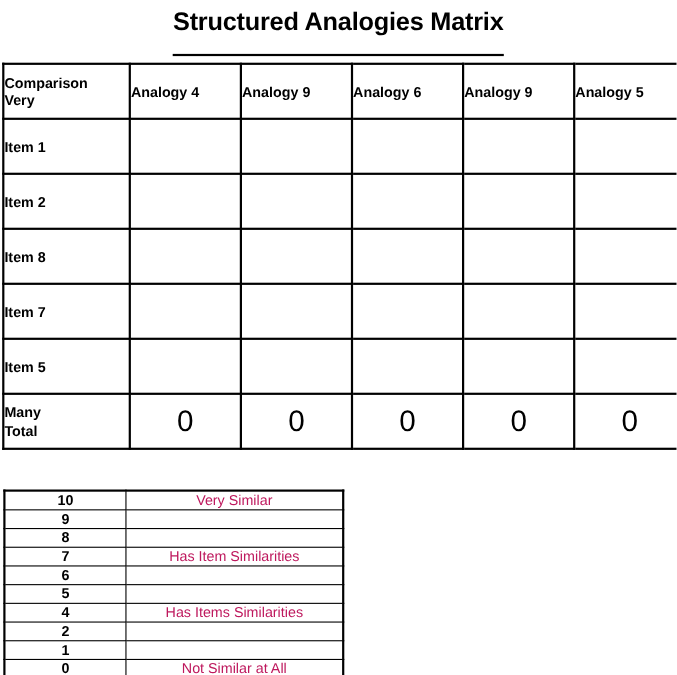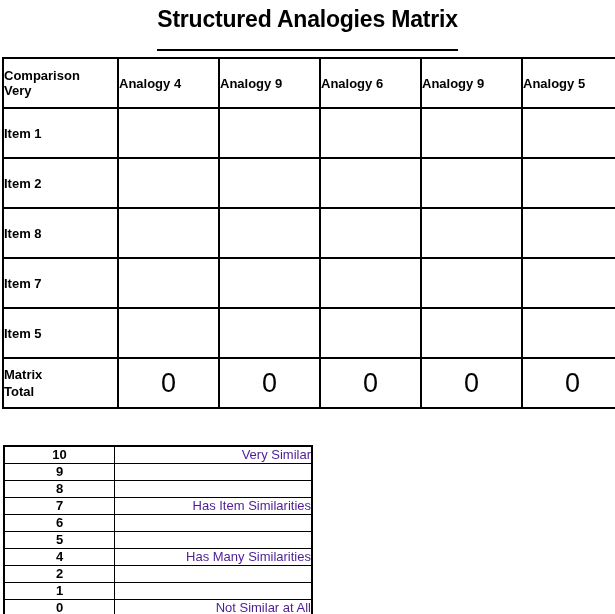--- a/index.html
+++ b/index.html
@@ -112,24 +112,24 @@
     background: #ffffff;
   }
   #legend-table .legend-score {
     width: 109px;
     text-align: center;
     font-size: 13px;
     font-weight: bold;
     line-height: 16px;
   }
   #legend-table .legend-label {
-    text-align: right;
+    text-align: center;
     font-size: 13px;
     font-weight: normal;
-    color: #4c1d95;
+    color: #be185d;
     line-height: 16px;
   }
   #legend-table { border: 2px solid #000; }
 </style>
 </head>
 <body>
 
 <div id="page-title">
   <span class="title-text">Structured Analogies Matrix</span>
 </div>
@@ -188,21 +188,21 @@
       <td class="row-head">Item 5</td>
       <td class="cell-blank"></td>
       <td class="cell-blank"></td>
       <td class="cell-blank"></td>
       <td class="cell-blank"></td>
       <td class="cell-blank"></td>
     </tr>
 
     <tr>
       <td class="row-head">
-        <div>Matrix</div>
+        <div>Many</div>
         <div>Total</div>
       </td>
       <td class="total-cell">0</td>
       <td class="total-cell">0</td>
       <td class="total-cell">0</td>
       <td class="total-cell">0</td>
       <td class="total-cell">0</td>
     </tr>
   </tbody>
 </table>
@@ -228,21 +228,21 @@
     <tr>
       <td class="legend-score">6</td>
       <td class="legend-label"></td>
     </tr>
     <tr>
       <td class="legend-score">5</td>
       <td class="legend-label"></td>
     </tr>
     <tr>
       <td class="legend-score">4</td>
-      <td class="legend-label">Has Many Similarities</td>
+      <td class="legend-label">Has Items Similarities</td>
     </tr>
     <tr>
       <td class="legend-score">2</td>
       <td class="legend-label"></td>
     </tr>
     <tr>
       <td class="legend-score">1</td>
       <td class="legend-label"></td>
     </tr>
     <tr>

